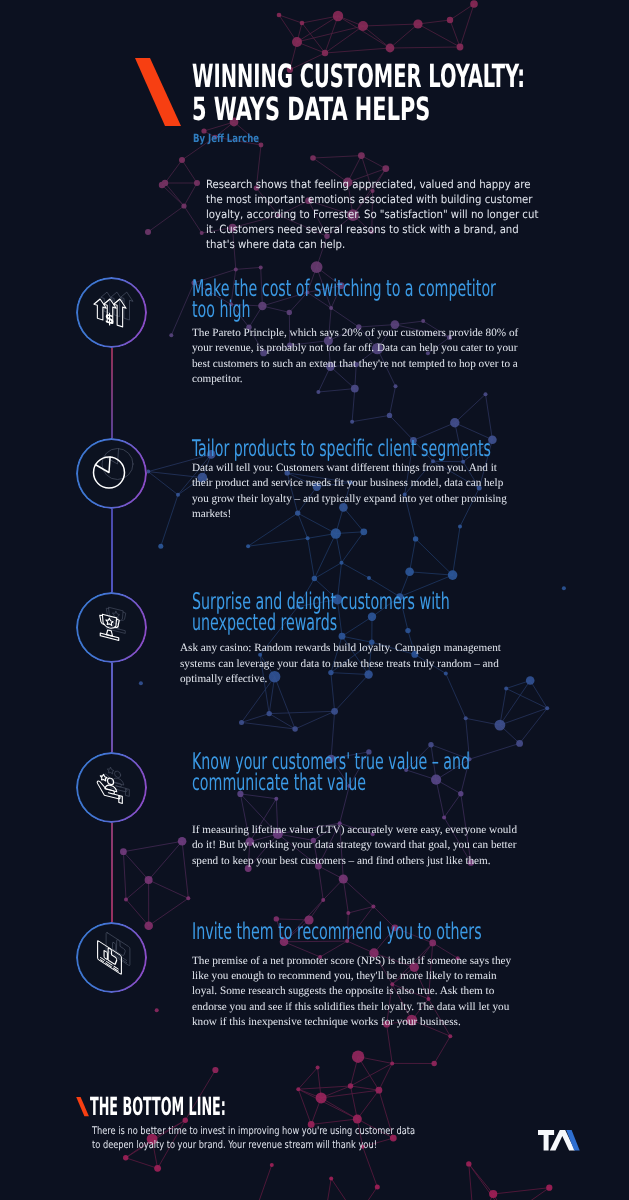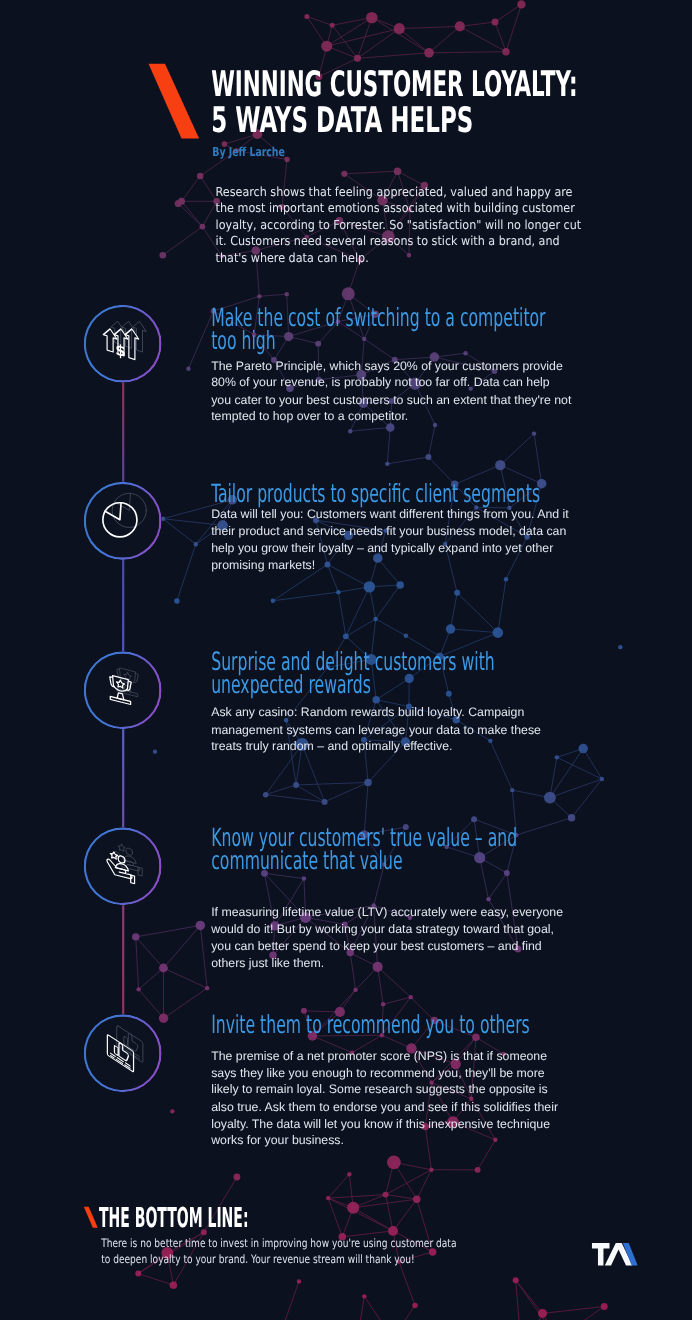--- a/index.html
+++ b/index.html
@@ -25,21 +25,21 @@
   .tline{display:block;font-size:32px;line-height:33px;
     transform:scaleX(0.726);transform-origin:left center;white-space:nowrap;}
   .tline.l1{transform:scaleX(0.677);}
   .byline{
     position:absolute;left:193px;top:132px;
     font-family:"DejaVu Sans Condensed","DejaVu Sans",sans-serif;
     font-weight:700;font-size:11.2px;line-height:13px;color:#2f7cbe;
     transform:scaleX(0.845);transform-origin:left top;white-space:nowrap;
   }
   .intro{
-    position:absolute;left:192px;top:163px;width:337px;margin:4px;
+    position:absolute;left:192px;top:163px;width:337px;margin:14px;
     font-family:"DejaVu Sans Condensed","DejaVu Sans",sans-serif;
     font-size:11.3px;line-height:15.1px;color:#e2e6ee;
   }
 
   
   .timeline{position:absolute;left:0;top:0;width:629px;height:1200px;}
   .tl-line{position:absolute;left:111px;top:278px;width:1.5px;height:644px;
     background:linear-gradient(to bottom,
       #8d3158 0%, #8e3159 12%, #5c4093 24%, #4a49ab 36%,
       #4f53bf 48%, #5a5fc4 60%, #6c4fae 72%, #8a3b72 84%, #97305f 100%);}
@@ -52,21 +52,21 @@
     -webkit-mask:linear-gradient(#000 0 0) content-box,linear-gradient(#000 0 0);
     -webkit-mask-composite:xor;mask-composite:exclude;}
   .circ::after{content:"";position:absolute;inset:1.9px;border-radius:50%;
     background:#0c1220;z-index:-1;}
   .circ svg{position:absolute;left:0;top:0;width:71px;height:71px;}
   .sec-h{position:absolute;margin:0;
     font-family:"DejaVu Sans Condensed","DejaVu Sans",sans-serif;
     font-weight:400;color:#3b9ae5;font-size:22.9px;line-height:20.7px;
     transform:scaleX(0.691);transform-origin:left top;}
   .sec-b{position:absolute;margin:0;width:327.5px;
-    font-family:Liberation Sans, sans-serif;
+    font-family:Liberation Serif, serif;
     font-size:11.2px;line-height:15.3px;color:#e2e6ee;}
 
   
   .footer{position:absolute;left:0;top:0;width:629px;}
   .f-head{position:absolute;left:74px;top:1093.5px;}
   .f-slash{position:absolute;left:0px;top:0px;width:18px;height:24px;}
   .f-title{position:absolute;left:15.7px;top:0;white-space:nowrap;
     font-family:"DejaVu Sans Condensed","DejaVu Sans",sans-serif;
     font-weight:700;font-size:25px;line-height:25px;color:#ffffff;
     transform:scaleX(0.566);transform-origin:left top;}
@@ -713,21 +713,21 @@
               <path d="M-8.5,-13 L8.5,-13 L7.6,-3 A9 9 0 0 1 -7.6,-3 Z"></path>
               <path d="M-8.6,-11.5 L-11.6,-11 L-10.2,-3.6 A3.2 3.2 0 0 0 -6.6,-1.4"></path>
               <path d="M8.6,-11.5 L11.6,-11 L10.2,-3.6 A3.2 3.2 0 0 1 6.6,-1.4"></path>
               <path d="M-2.2,4.1 L2.2,4.1 L3.6,10 L-3.6,10 Z"></path>
               <path d="M-11,10 L11,10 L11,13.2 L-11,13.2 Z"></path>
               <path d="M0,-10.4 L1.35,-7.7 L4.3,-7.3 L2.15,-5.2 L2.7,-2.3 L0,-3.7 L-2.7,-2.3 L-2.15,-5.2 L-4.3,-7.3 L-1.35,-7.7 Z"></path>
             </g>
           </svg>
         </div>
         <h2 class="sec-h" style="left:192px;top:592px;width:450px">Surprise and delight customers with unexpected rewards</h2>
-        <p class="sec-b" style="left:192px;top:641.3px">Ask any casino: Random rewards build loyalty. Campaign management systems can leverage your data to make these treats truly random – and optimally effective.</p>
+        <p class="sec-b" style="left:180px;top:641.3px">Ask any casino: Random rewards build loyalty. Campaign management systems can leverage your data to make these treats truly random – and optimally effective.</p>
       </div>
       <div class="sec">
         <div class="circ" style="left:76px;top:751.5px">
           <svg viewBox="0 0 71 71">
             <g transform="translate(42,29) scale(0.87) skewY(14)" stroke="#8d97ae" stroke-width="0.8" fill="none" opacity="0.42" stroke-linejoin="round" stroke-linecap="round">
               <circle cx="-0.5" cy="-7.6" r="3.5"></circle>
               <path d="M-7,2.6 a7 7.3 0 0 1 13.6,0 z"></path>
               <path d="M-15.5,-1.5 a1.9 1.9 0 0 1 2.7,-2.6 L-5.6,2.4 L2.0,2.4 a1.9 1.9 0 0 1 0,3.8 L-3.0,6.2 L8.4,6.2 a2.0 2.0 0 0 1 0,4.0 L-7.6,10.2 Z"></path>
               <path d="M9.0,6.4 L13.0,6.4 L13.0,14.4 L9.0,14.4 Z"></path>
               <path d="M-8.5,-13.5 L-7.2,-11.2 L-4.7,-10.8 L-6.5,-9 L-6.1,-6.5 L-8.5,-7.7 L-10.9,-6.5 L-10.5,-9 L-12.3,-10.8 L-9.8,-11.2 Z"></path>

